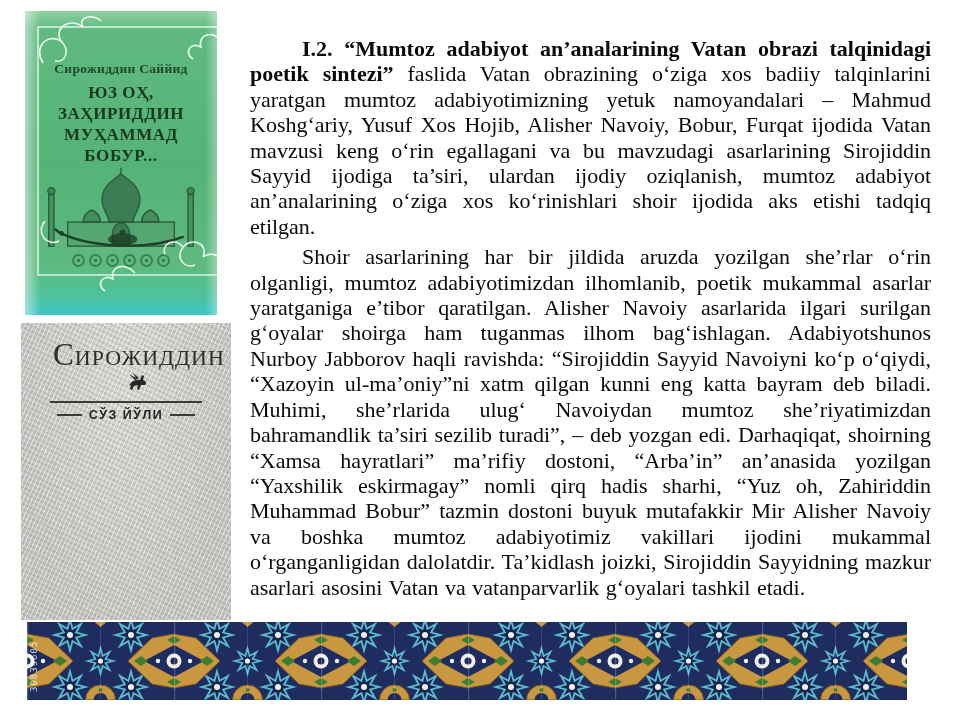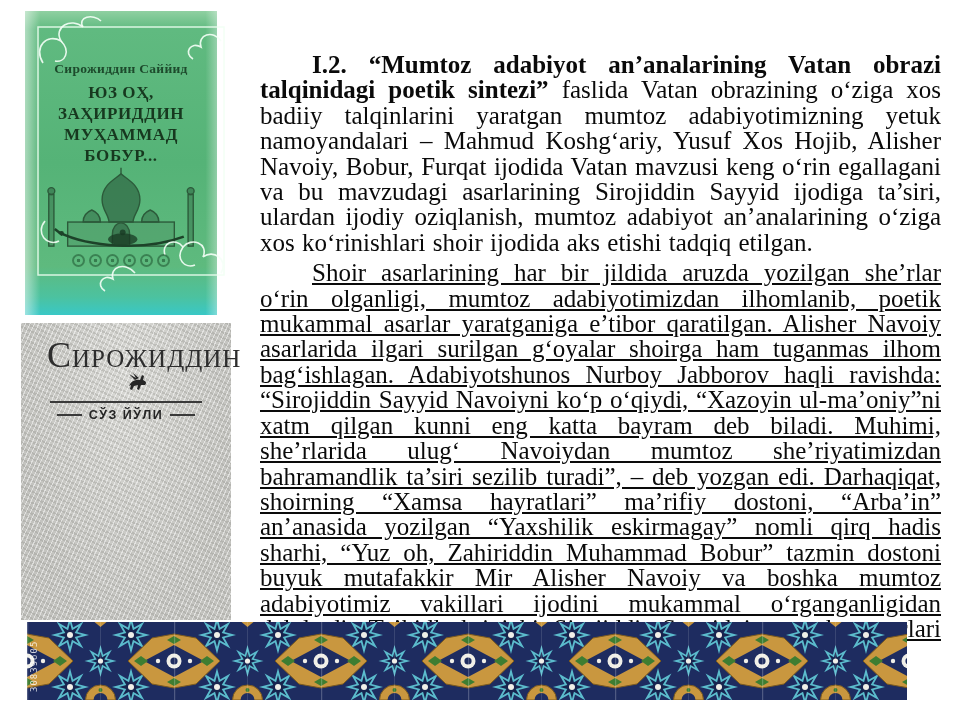--- a/index.html
+++ b/index.html
@@ -28,34 +28,34 @@
   
   .book-silver{
     left:21px;top:323px;width:210px;height:297px;
     background-color:#cbcbc7;
     background-image:
       repeating-linear-gradient(115deg, rgba(255,255,255,.5) 0 1px, rgba(0,0,0,0) 1px 4px),
       repeating-linear-gradient(25deg, rgba(140,140,134,.28) 0 2px, rgba(0,0,0,0) 2px 5px),
       radial-gradient(ellipse at 50% 18%, #d8d8d4 0%, #c3c3bf 75%);
   }
   .s-author{margin-top:16px;text-align:center;color:#2d2d2d;
-            font-variant:small-caps;font-size:36px;line-height:32px;letter-spacing:1px;padding-left:26px;}
+            font-variant:small-caps;font-size:31px;line-height:32px;letter-spacing:1px;padding-left:26px;}
   .s-line2{display:flex;align-items:center;justify-content:center;gap:3px;}
   .pegasus{flex:0 0 auto;}
   .s-rule{width:152px;height:2px;background:#3a3a3a;margin:8px auto 5px;}
   .s-title-row{display:flex;align-items:center;justify-content:center;gap:7px;}
   .s-dash{width:25px;height:2px;background:#3a3a3a;}
   .s-title{font-family:"Liberation Sans", sans-serif;font-weight:bold;font-size:12.5px;
            letter-spacing:1.5px;color:#242424;}
 
   
-  .article{position:absolute;left:260px;top:36px;width:681px;color:#0a0a0a;
-           font-size:25px;line-height:25.4px;text-align:justify;word-spacing:1px;margin-top:16px;}
+  .article{position:absolute;left:250px;top:36px;width:681px;color:#0a0a0a;
+           font-size:22px;line-height:25.4px;text-align:justify;word-spacing:1px;}
   .article p{margin:0;text-indent:52px;}
-  .article .p2{margin-top:5px;text-decoration:underline;}
+  .article .p2{margin-top:5px;}
   .article b{font-weight:bold;}
 
   
   .tile-band{position:absolute;left:27px;top:622px;width:880px;height:78px;}
   .tile-band svg{display:block;}
   .watermark{position:absolute;left:2px;top:4px;height:66px;
              writing-mode:vertical-rl;transform:rotate(180deg);
              font-family:"DejaVu Sans Mono", monospace;font-size:9px;
              color:rgba(255,255,255,.78);letter-spacing:1px;}
 </style>

